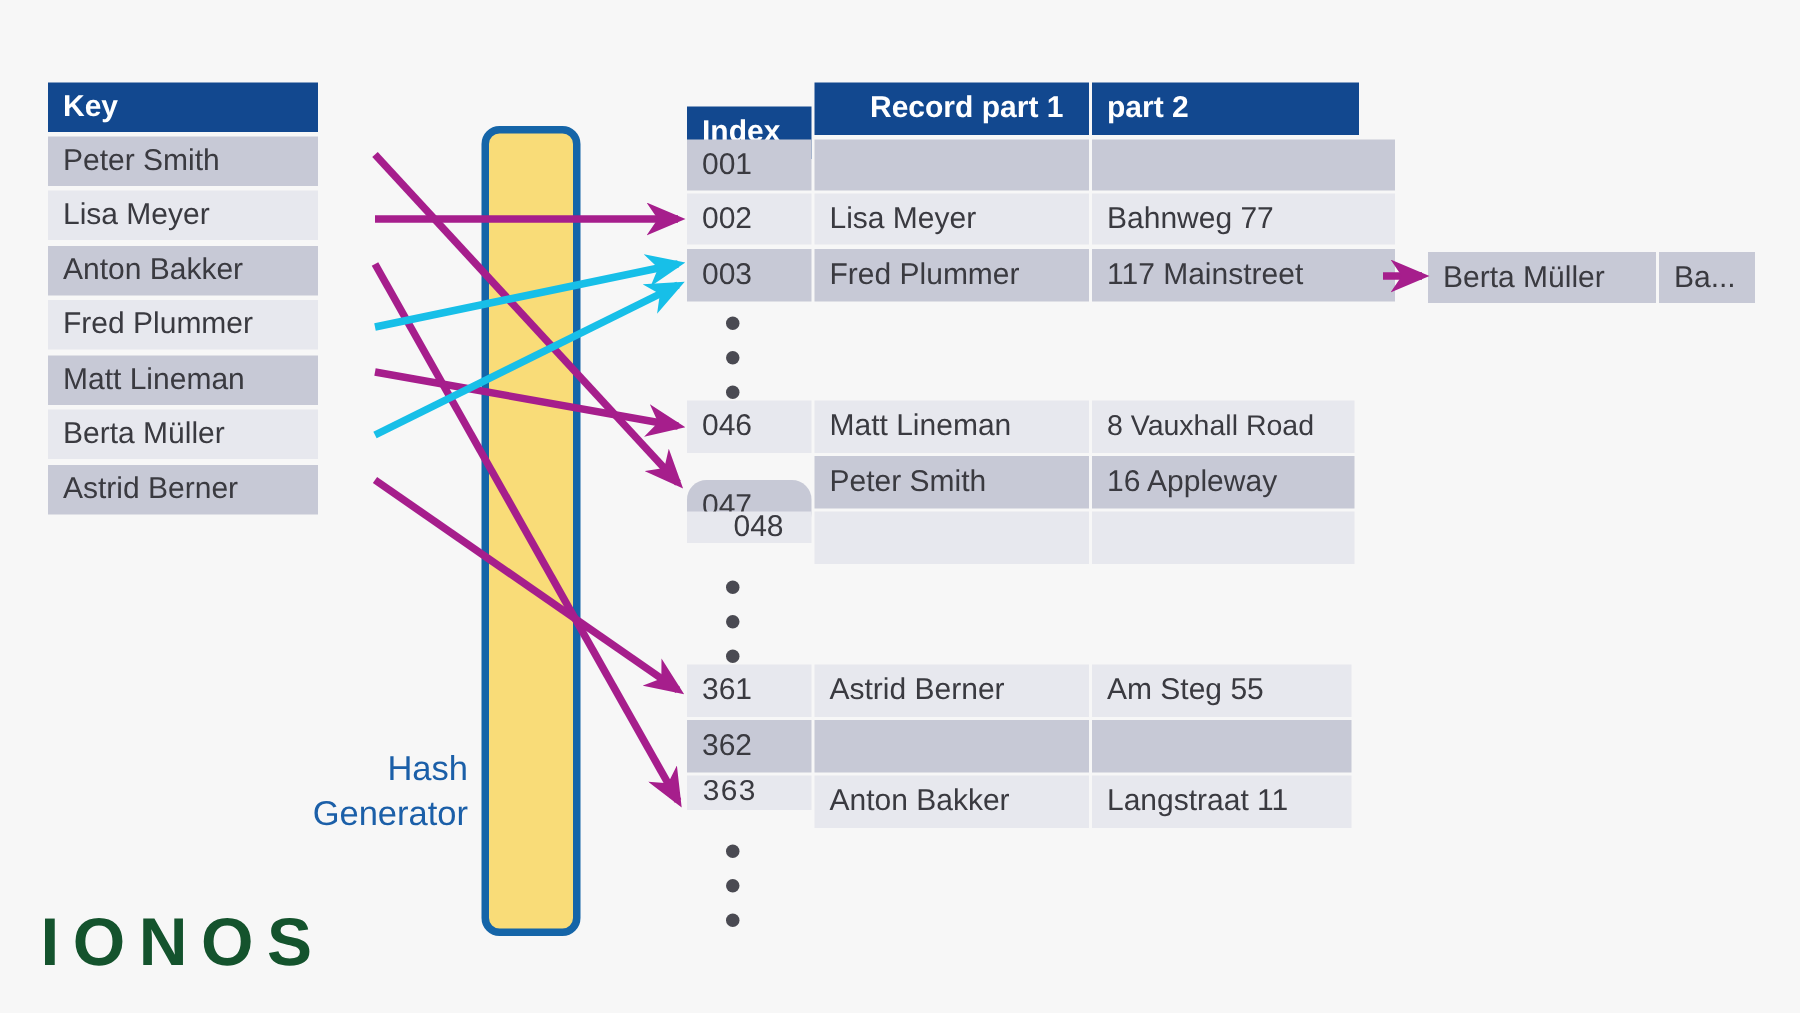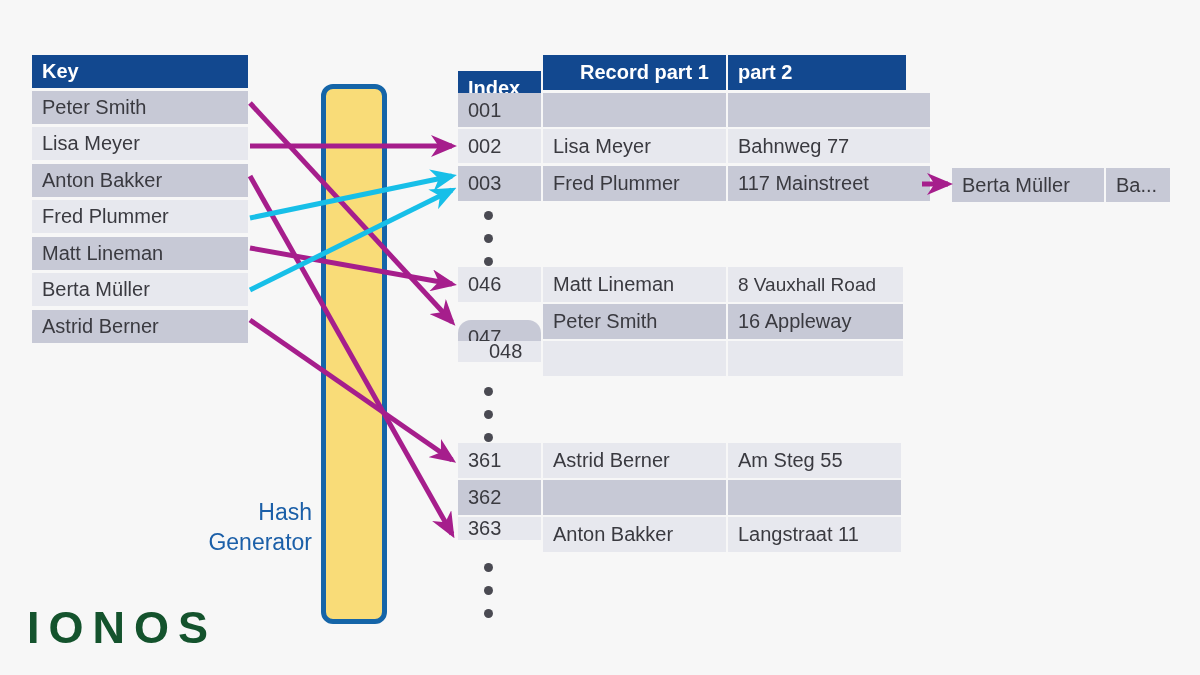--- a/index.html
+++ b/index.html
@@ -27,21 +27,21 @@
     background:#12488F;
     color:#FFFFFF;
     font-weight:bold;
     font-size:20px;
   }
   .shadeA{background:#C7C9D6;}
   .shadeB{background:#E7E8EE;}
 
   
   #key-table{position:absolute;left:32px;top:55px;width:216px;height:288px;}
-  #key-table .cell{left:0;width:216px;height:33px;}
+  #key-table .cell{left:0;width:180px;height:33px;}
 
   
   #record-table{position:absolute;left:458px;top:55px;}
   .r-idx{left:0;width:83px;}
   .r-p1 {left:85px;width:183px;}
   .r-p2 {left:270px;width:175px;}
 
   .dots{position:absolute;width:9px;}
   .dots i{
     display:block;width:9px;height:9px;border-radius:50%;
@@ -129,21 +129,21 @@
     <div class="cell pad shadeB r-p2" style="top:286px;height:35px;width:175px;"></div>
 
     <div class="cell pad shadeB r-idx" style="top:388px;height:35px;">361</div>
     <div class="cell pad shadeB r-p1" style="top:388px;height:35px;">Astrid Berner</div>
     <div class="cell pad shadeB r-p2" style="top:388px;height:35px;width:173px;">Am Steg 55</div>
 
     <div class="cell pad shadeA r-idx" style="top:425px;height:35px;">362</div>
     <div class="cell pad shadeA r-p1" style="top:425px;height:35px;"></div>
     <div class="cell pad shadeA r-p2" style="top:425px;height:35px;width:173px;"></div>
 
-    <div class="cell pad shadeB r-idx" style="top:462px;height:23px;">363</div>
+    <div class="cell pad shadeB r-idx" style="top:462px;height:23px;font-family:Liberation Mono, monospace;">363</div>
     <div class="cell pad shadeB r-p1" style="top:462px;height:35px;">Anton Bakker</div>
     <div class="cell pad shadeB r-p2" style="top:462px;height:35px;width:173px;">Langstraat 11</div>
 
     <div class="dots" style="left:26px;top:156px;">
         <i></i>
         <i></i>
         <i></i>
       </div>
     <div class="dots" style="left:26px;top:332px;">
         <i></i>

